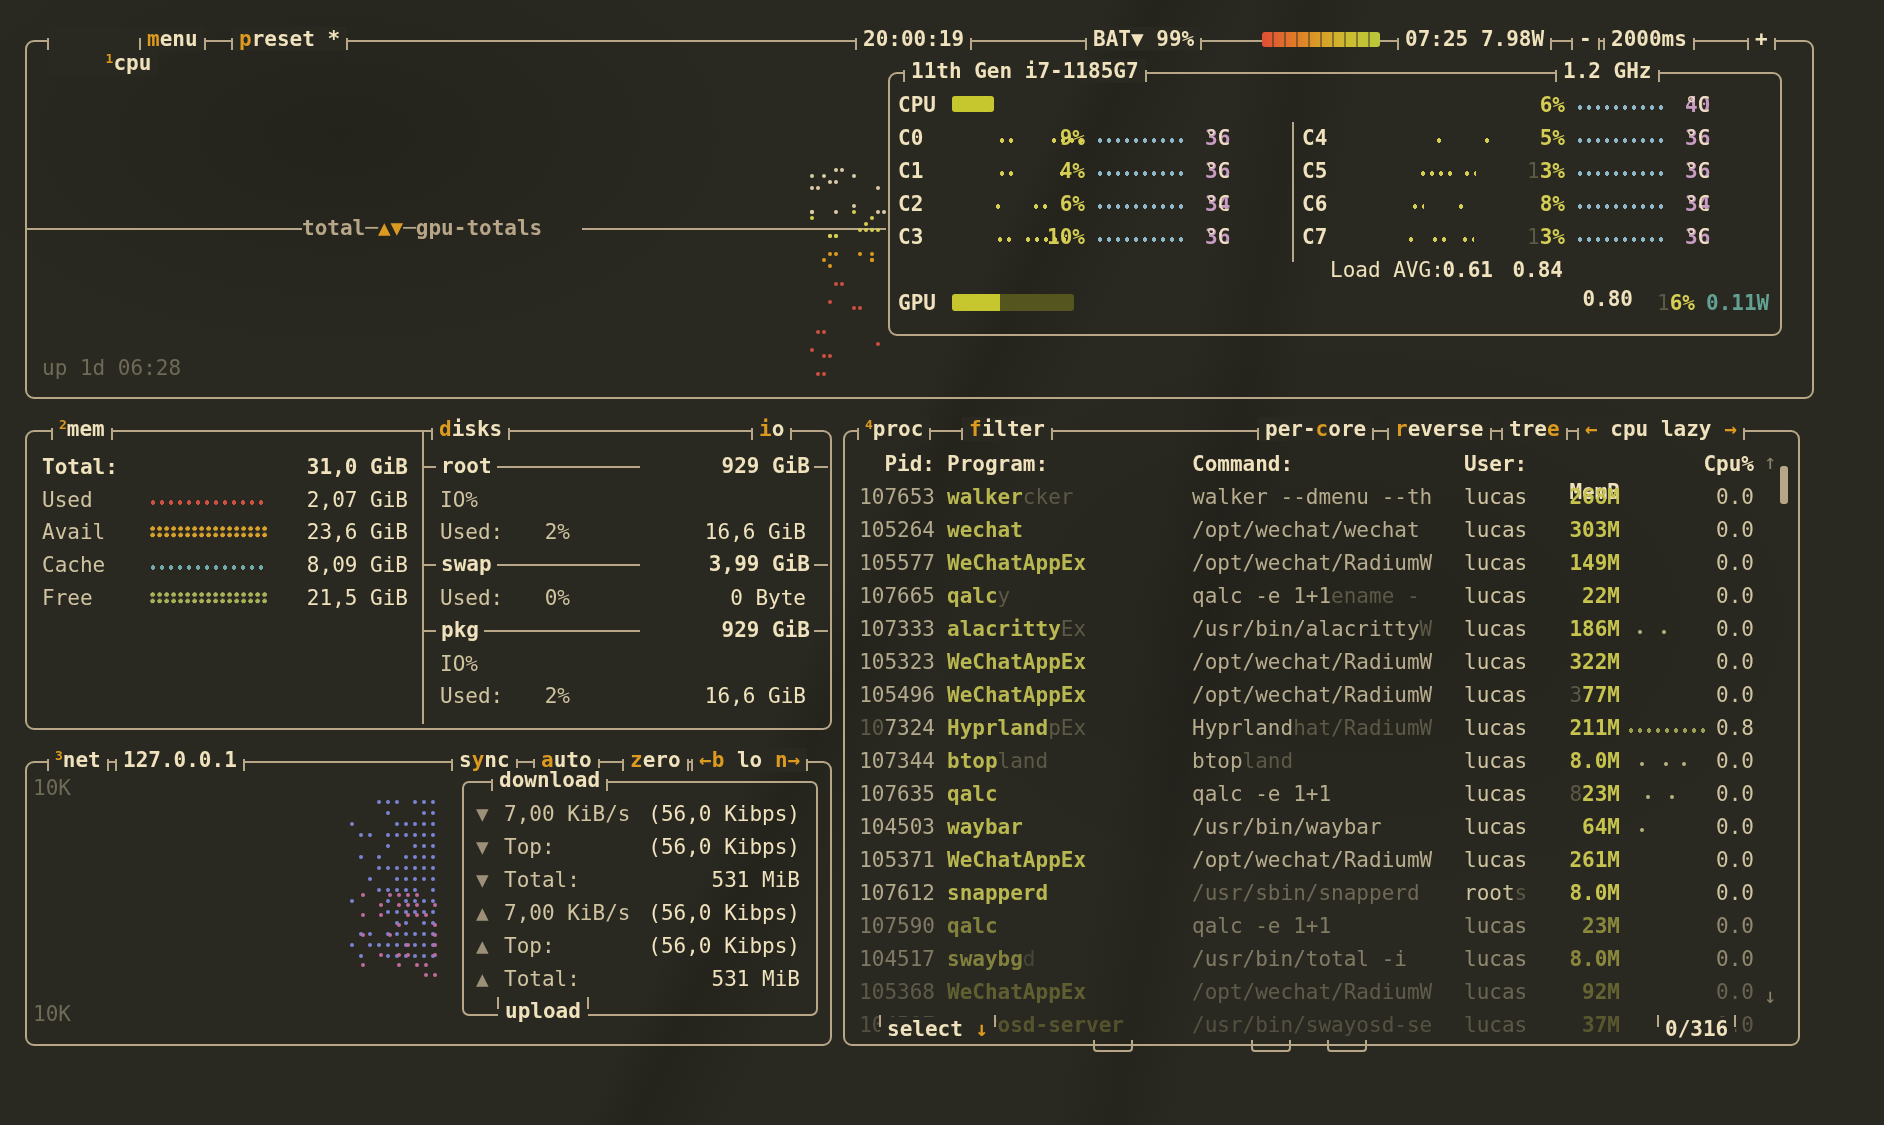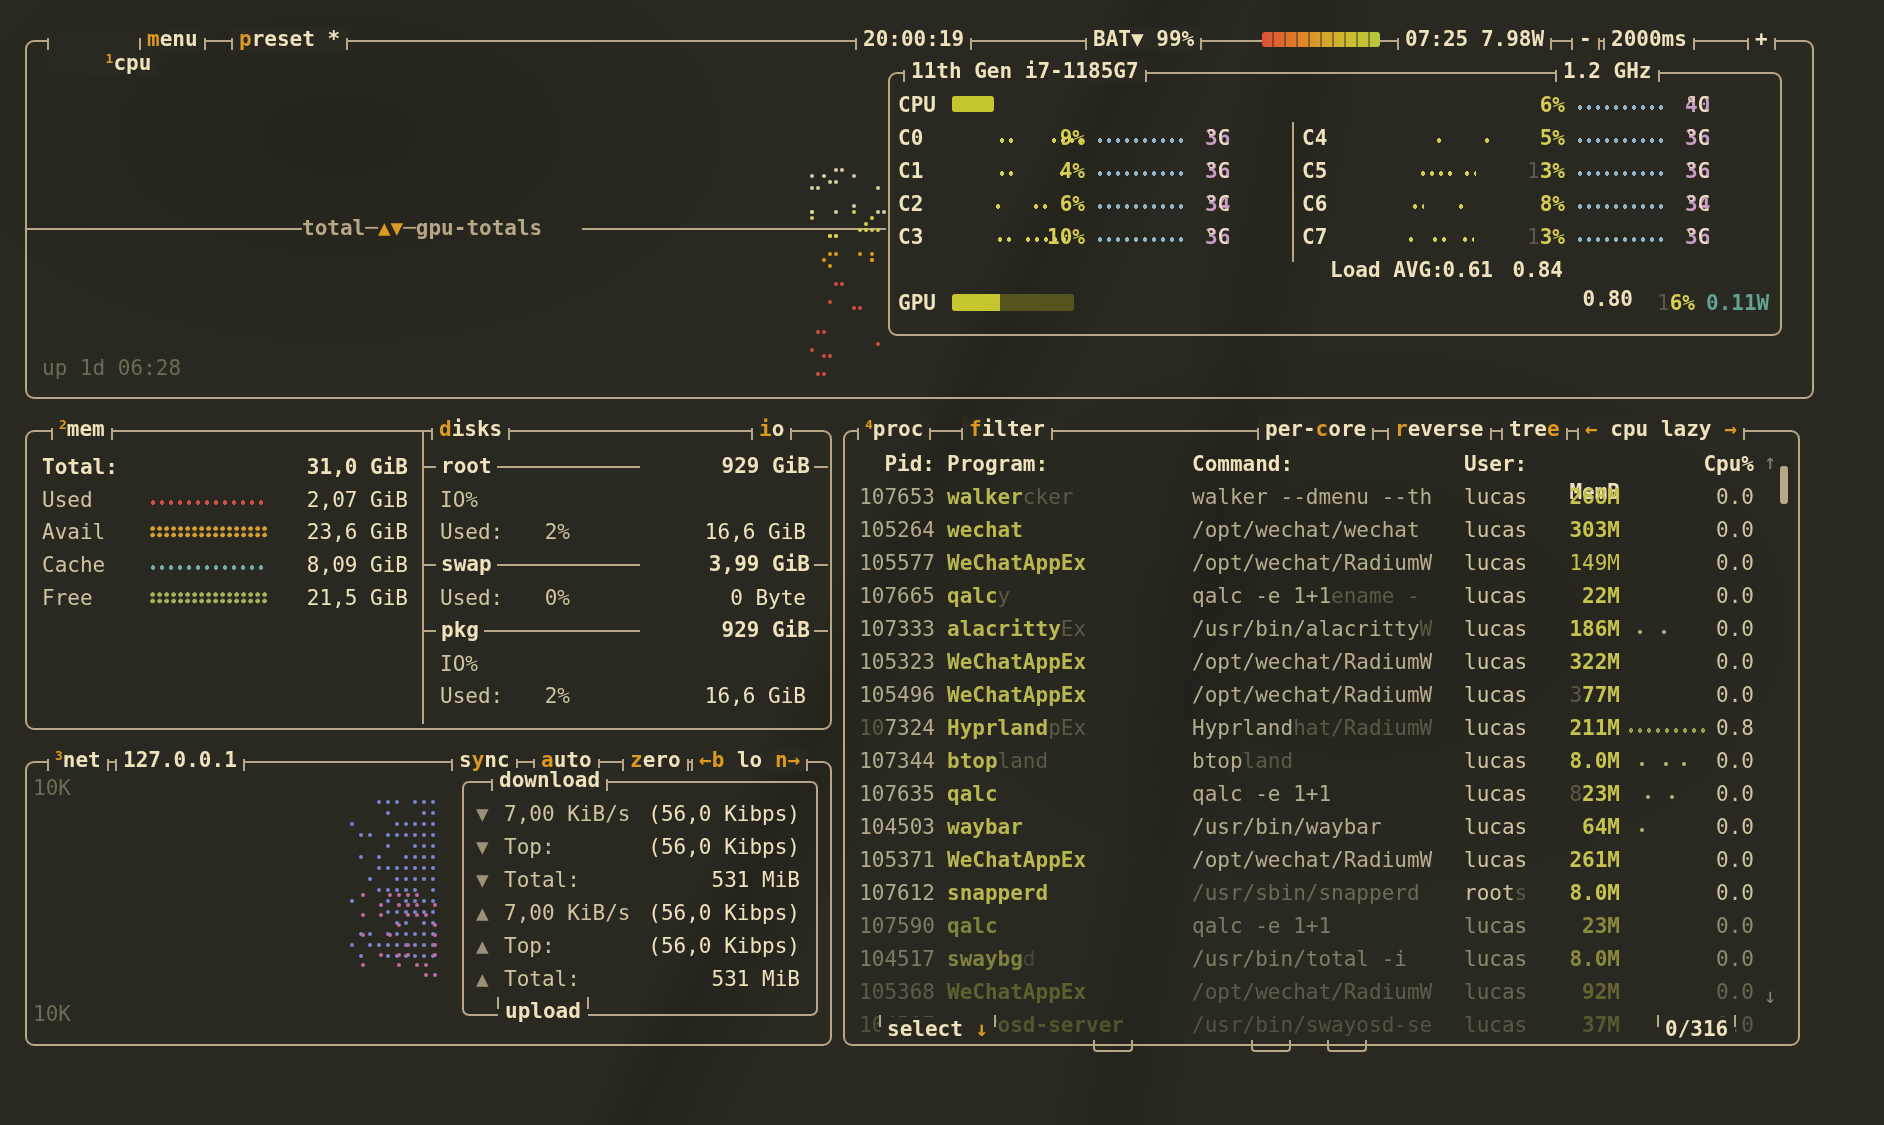--- a/index.html
+++ b/index.html
@@ -130,21 +130,21 @@
       <div class="dotline" style="left: 1577px; top: 104px; width: 90px; --dc: var(--cy);"></div>
       <span class="t " style="left: 1685px; top: 93px; white-space: pre;"><span class="t mauve b">40</span><span class="t cream" style="position: relative;">°C</span></span>
       <span class="t " style="left: 0px; top: 0px;"><span class="t cream b" style="left: 898px; top: 126px;">C0</span><div class="dotline" style="left: 999px; top: 137px; width: 16px; --dc: var(--yl);"></div><div class="dotline" style="left: 1051px; top: 137px; width: 34px; --dc: var(--yl);"></div><span class="t ra" style="left: 1005px; top: 126px; width: 80px; white-space: pre;"><span class="t yl b" style="position: relative;">9%</span></span><div class="dotline" style="left: 1097px; top: 137px; width: 90px; --dc: var(--cy);"></div><span class="t " style="left: 1205px; top: 126px; white-space: pre;"><span class="t mauve b">36</span><span class="t cream" style="position: relative;">°C</span></span></span>
       <span class="t " style="left: 0px; top: 0px;"><span class="t cream b" style="left: 898px; top: 159px;">C1</span><div class="dotline" style="left: 999px; top: 170px; width: 16px; --dc: var(--yl);"></div><div class="dotline" style="left: 1059px; top: 170px; width: 10px; --dc: var(--yl);"></div><span class="t ra" style="left: 1005px; top: 159px; width: 80px; white-space: pre;"><span class="t yl b" style="position: relative;">4%</span></span><div class="dotline" style="left: 1097px; top: 170px; width: 90px; --dc: var(--cy);"></div><span class="t " style="left: 1205px; top: 159px; white-space: pre;"><span class="t mauve b">36</span><span class="t cream" style="position: relative;">°C</span></span></span>
       <span class="t " style="left: 0px; top: 0px;"><span class="t cream b" style="left: 898px; top: 192px;">C2</span><div class="dotline" style="left: 995px; top: 203px; width: 8px; --dc: var(--yl);"></div><div class="dotline" style="left: 1033px; top: 203px; width: 18px; --dc: var(--yl);"></div><span class="t ra" style="left: 1005px; top: 192px; width: 80px; white-space: pre;"><span class="t yl b" style="position: relative;">6%</span></span><div class="dotline" style="left: 1097px; top: 203px; width: 90px; --dc: var(--cy);"></div><span class="t " style="left: 1205px; top: 192px; white-space: pre;"><span class="t mauve b">34</span><span class="t cream" style="position: relative;">°C</span></span></span>
       <span class="t " style="left: 0px; top: 0px;"><span class="t cream b" style="left: 898px; top: 225px;">C3</span><div class="dotline" style="left: 997px; top: 236px; width: 18px; --dc: var(--yl);"></div><div class="dotline" style="left: 1025px; top: 236px; width: 42px; --dc: var(--yl);"></div><span class="t ra" style="left: 1005px; top: 225px; width: 80px; white-space: pre;"><span class="t yl b" style="position: relative;">10%</span></span><div class="dotline" style="left: 1097px; top: 236px; width: 90px; --dc: var(--cy);"></div><span class="t " style="left: 1205px; top: 225px; white-space: pre;"><span class="t mauve b">36</span><span class="t cream" style="position: relative;">°C</span></span></span>
       <span class="t " style="left: 0px; top: 0px;"><span class="t cream b" style="left: 1302px; top: 126px;">C4</span><div class="dotline" style="left: 1436px; top: 137px; width: 8px; --dc: var(--yl);"></div><div class="dotline" style="left: 1484px; top: 137px; width: 8px; --dc: var(--yl);"></div><span class="t ra" style="left: 1485px; top: 126px; width: 80px; white-space: pre;"><span class="t yl b" style="position: relative;">5%</span></span><div class="dotline" style="left: 1577px; top: 137px; width: 90px; --dc: var(--cy);"></div><span class="t " style="left: 1685px; top: 126px; white-space: pre;"><span class="t mauve b">36</span><span class="t cream" style="position: relative;">°C</span></span></span>
       <span class="t " style="left: 0px; top: 0px;"><span class="t cream b" style="left: 1302px; top: 159px;">C5</span><div class="dotline" style="left: 1420px; top: 170px; width: 34px; --dc: var(--yl);"></div><div class="dotline" style="left: 1464px; top: 170px; width: 12px; --dc: var(--yl);"></div><span class="t ra" style="left: 1485px; top: 159px; width: 80px; white-space: pre;"><span class="t ghost" style="position: relative;">1</span><span class="t yl b" style="position: relative;">3%</span></span><div class="dotline" style="left: 1577px; top: 170px; width: 90px; --dc: var(--cy);"></div><span class="t " style="left: 1685px; top: 159px; white-space: pre;"><span class="t mauve b">36</span><span class="t cream" style="position: relative;">°C</span></span></span>
       <span class="t " style="left: 0px; top: 0px;"><span class="t cream b" style="left: 1302px; top: 192px;">C6</span><div class="dotline" style="left: 1412px; top: 203px; width: 12px; --dc: var(--yl);"></div><div class="dotline" style="left: 1458px; top: 203px; width: 8px; --dc: var(--yl);"></div><span class="t ra" style="left: 1485px; top: 192px; width: 80px; white-space: pre;"><span class="t yl b" style="position: relative;">8%</span></span><div class="dotline" style="left: 1577px; top: 203px; width: 90px; --dc: var(--cy);"></div><span class="t " style="left: 1685px; top: 192px; white-space: pre;"><span class="t mauve b">34</span><span class="t cream" style="position: relative;">°C</span></span></span>
       <span class="t " style="left: 0px; top: 0px;"><span class="t cream b" style="left: 1302px; top: 225px;">C7</span><div class="dotline" style="left: 1408px; top: 236px; width: 8px; --dc: var(--yl);"></div><div class="dotline" style="left: 1432px; top: 236px; width: 16px; --dc: var(--yl);"></div><div class="dotline" style="left: 1462px; top: 236px; width: 12px; --dc: var(--yl);"></div><span class="t ra" style="left: 1485px; top: 225px; width: 80px; white-space: pre;"><span class="t ghost" style="position: relative;">1</span><span class="t yl b" style="position: relative;">3%</span></span><div class="dotline" style="left: 1577px; top: 236px; width: 90px; --dc: var(--cy);"></div><span class="t " style="left: 1685px; top: 225px; white-space: pre;"><span class="t mauve b">36</span><span class="t cream" style="position: relative;">°C</span></span></span>
-      <span class="t cream" style="left: 1330px; top: 258px; font-weight: bold;">Load AVG:</span>
+      <span class="t cream" style="left: 1330px; top: 258px;">Load AVG:</span>
       <span class="t cream b ra" style="left: 1420px; top: 258px; width: 73px;">0.61</span>
       <span class="t cream b ra" style="left: 1490px; top: 258px; width: 73px;">0.84</span>
       <span class="t cream b ra" style="left: 1560px; top: 258px; width: 73px; margin-top: 29px;">0.80</span>
       <span class="t cream b" style="left: 898px; top: 291px;">GPU</span>
       <div class="bar" style="left: 952px; top: 294px; width: 48px; height: 17px; background: rgb(198, 198, 46); border-radius: 3px 0px 0px 3px;"></div>
       <div class="bar" style="left: 1000px; top: 294px; width: 74px; height: 17px; background: rgb(85, 86, 31); border-radius: 0px 3px 3px 0px;"></div>
       <span class="t ra" style="left: 1600px; top: 291px; width: 95px; white-space: pre;"><span class="t ghost" style="position: relative;">1</span><span class="t yl b" style="position: relative;">6%</span></span>
       <span class="t teal b" style="left: 1706px; top: 291px;">0.11W</span>
     </div>
 
@@ -375,21 +375,21 @@
       <span class="t " style="left: 947px; top: 518px; white-space: pre; opacity: 1;"><span class="t ol" style="position: relative;">wechat</span></span>
       <span class="t " style="left: 1192px; top: 518px; white-space: pre; opacity: 1;"><span class="t " style="position: relative; color: var(--cmd);">/opt/wechat/wechat</span></span>
       <span class="t " style="left: 1464px; top: 518px; white-space: pre; opacity: 1;"><span class="t " style="position: relative;">lucas</span></span>
       <span class="t ra" style="left: 1528px; top: 518px; width: 92px; white-space: pre; opacity: 1;"><span class="t " style="position: relative; color: var(--memv); font-weight: bold;">303M</span></span>
       <span class="t ra" style="left: 1688px; top: 518px; width: 66px; opacity: 1;">0.0</span>
       <span class="t " style="left: 843px; top: 551px; width: 953px; height: 1px; opacity: 1;"></span>
       <span class="t ra" style="left: 845px; top: 551px; width: 90px; white-space: pre; color: rgb(179, 169, 140); opacity: 1;"><span class="t " style="position: relative;">105577</span></span>
       <span class="t " style="left: 947px; top: 551px; white-space: pre; opacity: 1;"><span class="t ol" style="position: relative;">WeChatAppEx</span></span>
       <span class="t " style="left: 1192px; top: 551px; white-space: pre; opacity: 1;"><span class="t " style="position: relative; color: var(--cmd);">/opt/wechat/RadiumW</span></span>
       <span class="t " style="left: 1464px; top: 551px; white-space: pre; opacity: 1;"><span class="t " style="position: relative;">lucas</span></span>
-      <span class="t ra" style="left: 1528px; top: 551px; width: 92px; white-space: pre; opacity: 1;"><span class="t " style="position: relative; color: var(--memv); font-weight: normal;">149M</span></span>
+      <span class="t ra" style="left: 1528px; top: 551px; width: 92px; white-space: pre; opacity: 1;"><span class="t " style="position: relative; color: var(--memv); font-weight: bold;">149M</span></span>
       <span class="t ra" style="left: 1688px; top: 551px; width: 66px; opacity: 1;">0.0</span>
       <span class="t " style="left: 843px; top: 584px; width: 953px; height: 1px; opacity: 1;"></span>
       <span class="t ra" style="left: 845px; top: 584px; width: 90px; white-space: pre; color: rgb(179, 169, 140); opacity: 1;"><span class="t " style="position: relative;">107665</span></span>
       <span class="t " style="left: 947px; top: 584px; white-space: pre; opacity: 1;"><span class="t ol" style="position: relative;">qalc</span><span class="t ghost" style="position: relative;">y</span></span>
       <span class="t " style="left: 1192px; top: 584px; white-space: pre; opacity: 1;"><span class="t " style="position: relative; color: var(--cmd);">qalc -e 1+1</span><span class="t ghost" style="position: relative;">ename -</span></span>
       <span class="t " style="left: 1464px; top: 584px; white-space: pre; opacity: 1;"><span class="t " style="position: relative;">lucas</span></span>
       <span class="t ra" style="left: 1528px; top: 584px; width: 92px; white-space: pre; opacity: 1;"><span class="t " style="position: relative; color: var(--memv); font-weight: bold;">22M</span></span>
       <span class="t ra" style="left: 1688px; top: 584px; width: 66px; opacity: 1;">0.0</span>
       <span class="t " style="left: 843px; top: 617px; width: 953px; height: 1px; opacity: 1;"></span>
       <span class="t ra" style="left: 845px; top: 617px; width: 90px; white-space: pre; color: rgb(179, 169, 140); opacity: 1;"><span class="t " style="position: relative;">107333</span></span>

